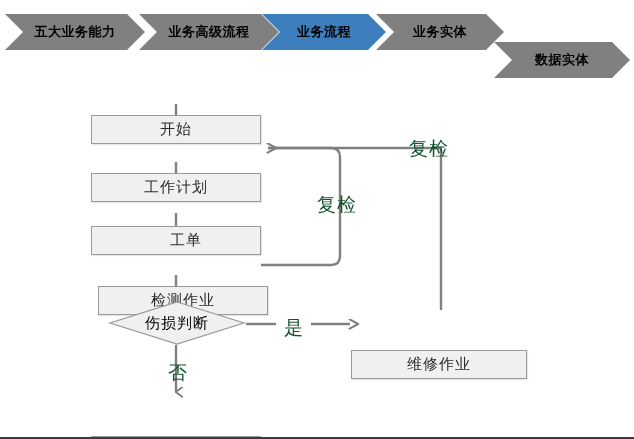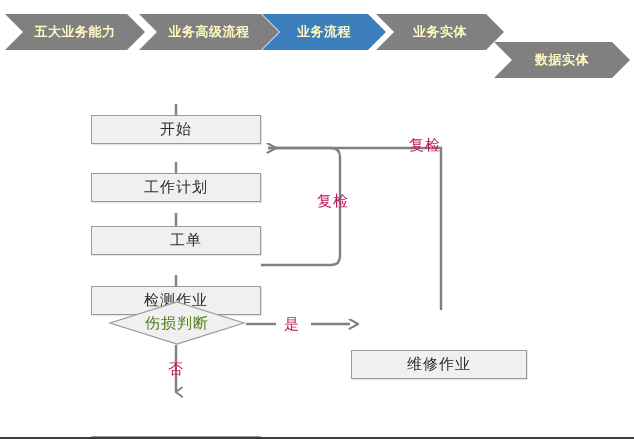--- a/index.html
+++ b/index.html
@@ -29,21 +29,21 @@
     width: 634px;
     height: 36px;
   }
   .chev {
     position: absolute;
     top: 0;
     height: 36px;
     display: flex;
     align-items: center;
     justify-content: center;
-    color: #fef9c3;
+    color: #000000;
     font-size: 13px;
     font-weight: bold;
     letter-spacing: 0.5px;
     box-sizing: border-box;
     clip-path: polygon(0 0, calc(100% - 18px) 0, 100% 50%, calc(100% - 18px) 100%, 0 100%, 18px 50%);
     -webkit-clip-path: polygon(0 0, calc(100% - 18px) 0, 100% 50%, calc(100% - 18px) 100%, 0 100%, 18px 50%);
   }
   .chev.grey { background: #808080; }
   .chev.blue { background: #3d7ebc; }
   .chev-label { pointer-events: none; white-space: nowrap; }
@@ -71,33 +71,33 @@
     letter-spacing: 1px;
     margin-top: 40px;
   }
 
   .diamond-wrap {
     position: absolute;
     display: flex;
     align-items: center;
     justify-content: center;
     font-size: 15px;
-    color: #4d7c0f;
+    color: #000000;
     letter-spacing: 1px;
   }
   .diamond-wrap .dlabel {
     position: relative;
     z-index: 2;
     background: transparent;
   }
 
   .edge-label {
     position: absolute;
-    font-size: 15px;
-    color: #be185d;
+    font-size: 19px;
+    color: #14532d;
     letter-spacing: 1px;
     white-space: nowrap;
   }
 </style>
 </head>
 <body>
 
 <div id="page">
 
   <div id="chevron-band">
@@ -165,21 +165,21 @@
   </div>
 
   <div class="node-box" style="left:91px;  top:133px; width:170px; height:29px;">
     <span>工作计划</span>
   </div>
 
   <div class="node-box" style="left:91px;  top:186px; width:170px; height:29px;padding-left:20px;">
     <span>工单</span>
   </div>
 
-  <div class="node-box" style="left:91px;  top:246px; width:170px; height:29px;">
+  <div class="node-box" style="left:98px;  top:246px; width:170px; height:29px;">
     <span>检测作业</span>
   </div>
 
   <div class="diamond-wrap" style="left:108px; top:300px; width:138px; height:46px;">
     <svg width="138" height="46" viewBox="0 0 138 46" style="position:absolute;left:0;top:0;">
       <polygon points="69,2 136,23 69,44 2,23" fill="#f0f0f0" stroke="#9a9a9a" stroke-width="1.2"></polygon>
     </svg>
     <span class="dlabel">伤损判断</span>
   </div>
 

